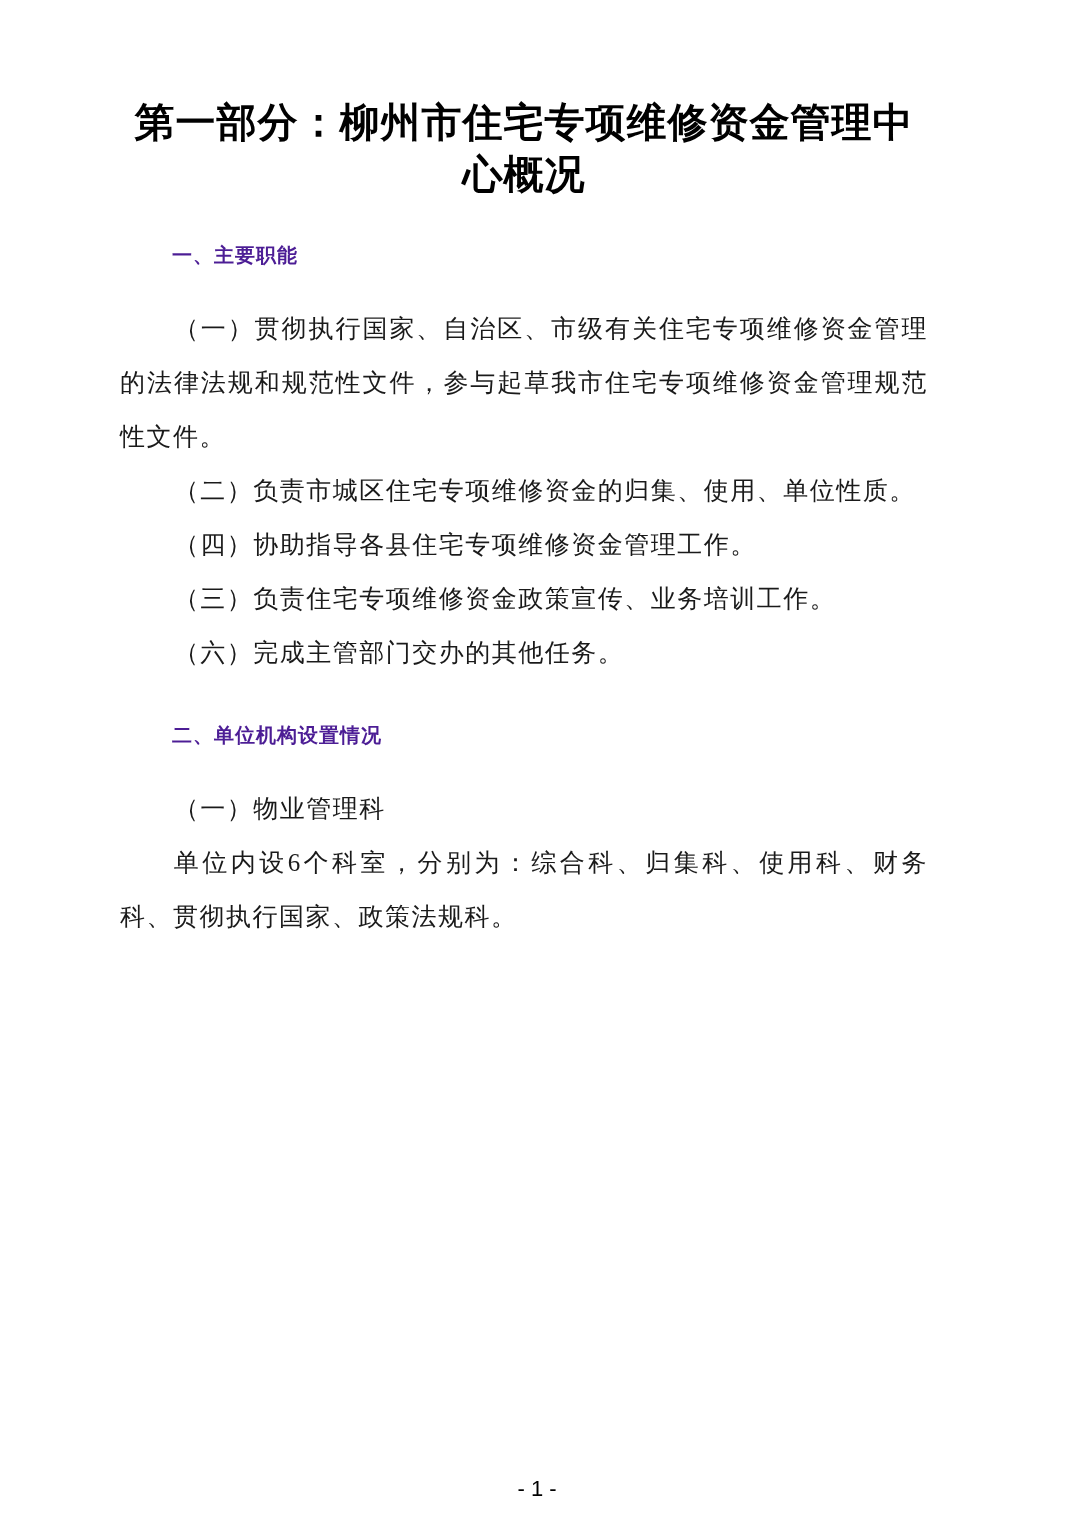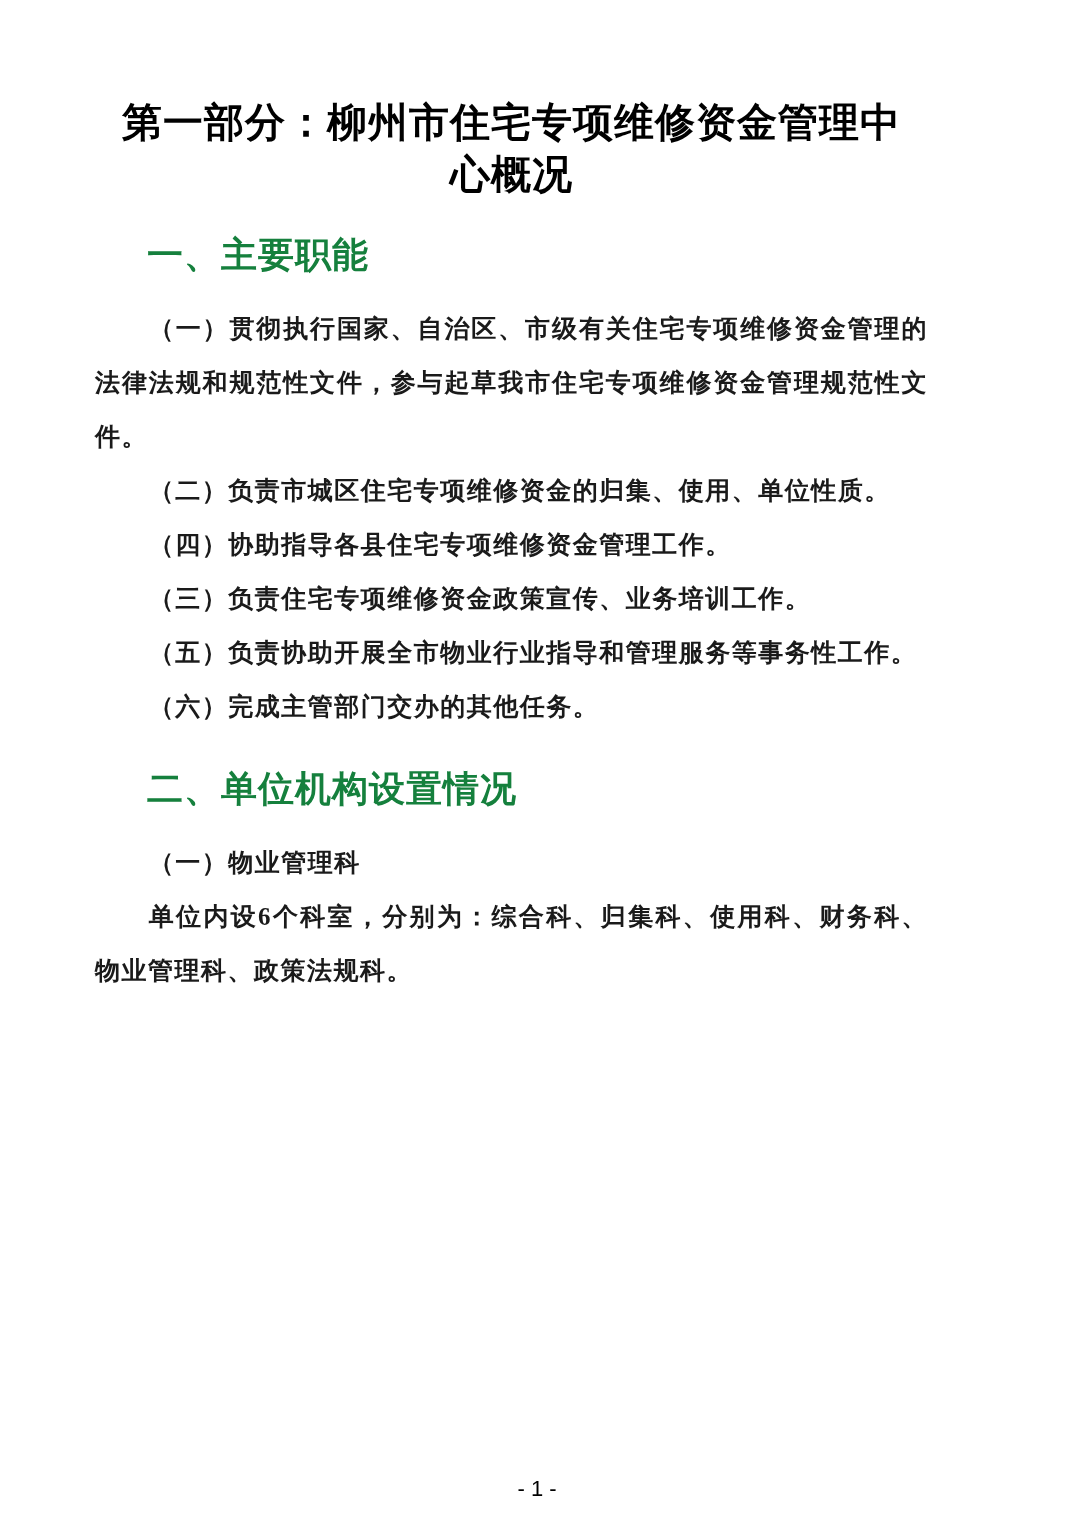--- a/index.html
+++ b/index.html
@@ -8,46 +8,46 @@
     background: #ffffff;
   }
   .page {
     position: relative;
     width: 1074px;
     height: 1520px;
     background: #ffffff;
     color: #000000;
     overflow: hidden;
     box-sizing: border-box;
-    padding: 96px 146px 0 95px;
+    padding: 96px 146px 0 120px;
     font-family: "Liberation Serif", "DejaVu Serif", serif;
   }
   .doc-title {
     width: 788px;
     margin: 0 auto 10px auto;
     text-align: center;
     font-family: "Liberation Sans", "DejaVu Sans", sans-serif;
     font-weight: bold;
     font-size: 40px;
     line-height: 52px;
     letter-spacing: 1px;
     color: #000000;
   }
   .section-heading {
     font-family: "Liberation Sans", "DejaVu Sans", sans-serif;
     font-weight: bold;
-    font-size: 36px;
+    font-size: 20px;
     line-height: 34px;
     letter-spacing: 1px;
     margin: 38px 0 30px 52px;
-    color: #15803d;
+    color: #4c1d95;
   }
   .body-para {
     font-size: 25px;
-    font-weight: bold;
+    font-weight: normal;
     line-height: 54px;
     letter-spacing: 1.5px;
     text-align: justify;
     text-indent: 2.15em;
     margin: 0;
     color: #1a1a1a;
   }
   .page-number {
     position: absolute;
     left: 0;
@@ -65,23 +65,22 @@
 <div class="page">
 
   <h1 class="doc-title">第一部分：柳州市住宅专项维修资金管理中心概况</h1>
 
   <h2 class="section-heading">一、主要职能</h2>
 
   <p class="body-para">（一）贯彻执行国家、自治区、市级有关住宅专项维修资金管理的法律法规和规范性文件，参与起草我市住宅专项维修资金管理规范性文件。</p>
   <p class="body-para">（二）负责市城区住宅专项维修资金的归集、使用、单位性质。</p>
   <p class="body-para">（四）协助指导各县住宅专项维修资金管理工作。</p>
   <p class="body-para">（三）负责住宅专项维修资金政策宣传、业务培训工作。</p>
-  <p class="body-para">（五）负责协助开展全市物业行业指导和管理服务等事务性工作。</p>
   <p class="body-para">（六）完成主管部门交办的其他任务。</p>
 
   <h2 class="section-heading">二、单位机构设置情况</h2>
 
   <p class="body-para">（一）物业管理科</p>
-  <p class="body-para">单位内设6个科室，分别为：综合科、归集科、使用科、财务科、物业管理科、政策法规科。</p>
+  <p class="body-para">单位内设6个科室，分别为：综合科、归集科、使用科、财务科、贯彻执行国家、政策法规科。</p>
 
   <div class="page-number">- 1 -</div>
 
 </div>
 
 </body></html>

